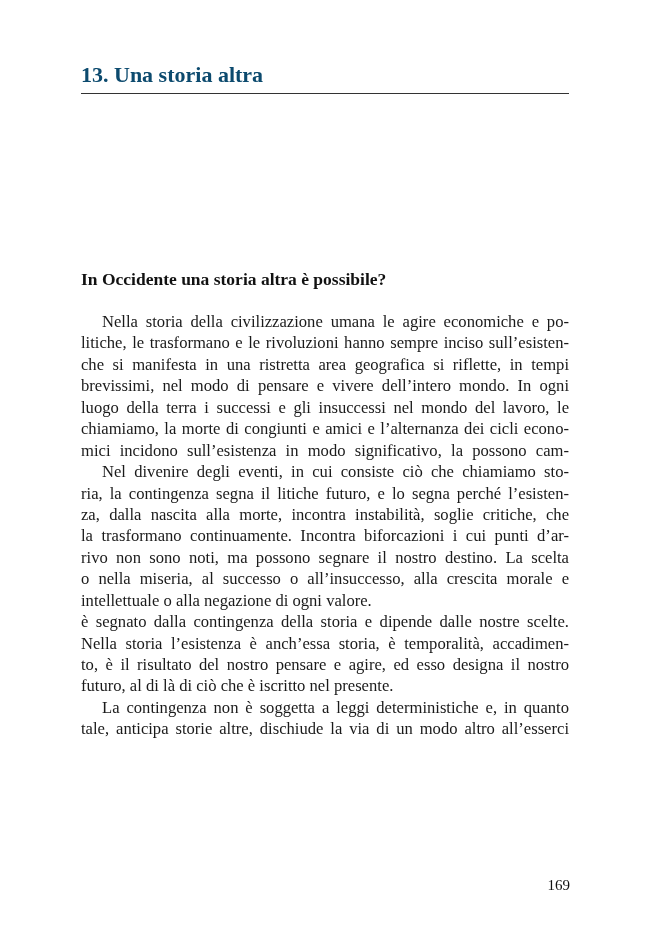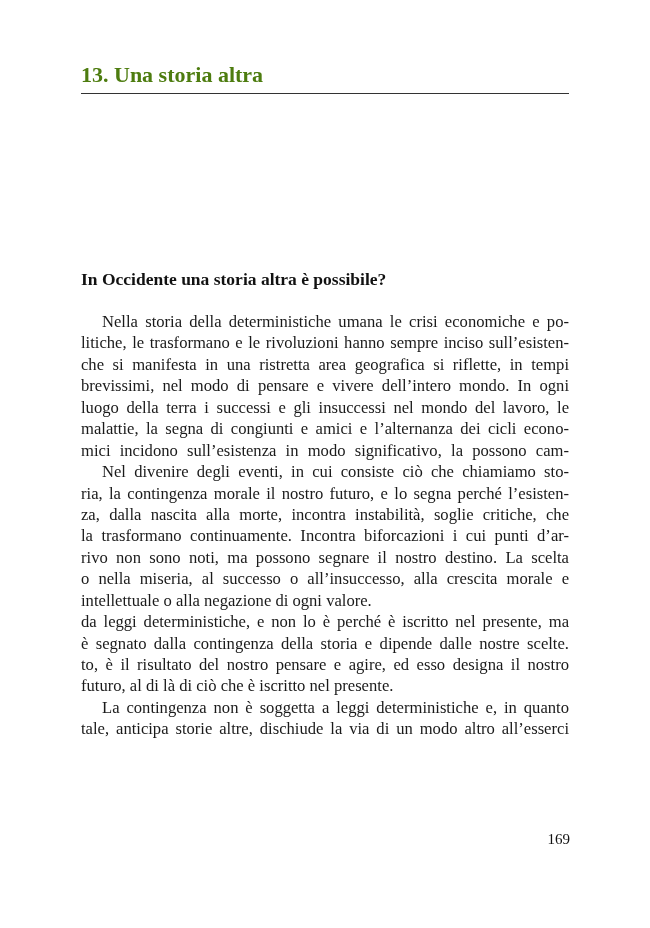--- a/index.html
+++ b/index.html
@@ -16,21 +16,21 @@
       color: #1a1a1a;
     }
     .chapter-heading {
       position: absolute;
       left: 81px;
       top: 61px;
       width: 488px;
       font-size: 22px;
       font-weight: bold;
       line-height: 28px;
-      color: #4d7c0f;
+      color: #0c4a6e;
       white-space: nowrap;
     }
     .chapter-rule {
       position: absolute;
       left: 81px;
       top: 93px;
       width: 488px;
       height: 0;
       border-top: 1.3px solid #333;
     }
@@ -65,21 +65,21 @@
     }
     .line.last {
       text-align-last: left;
     }
     .line.indent {
       padding-left: 21px;
     }
     .page-number {
       position: absolute;
       left: 540px;
-      top: 830px;
+      top: 876px;
       width: 30px;
       font-size: 15px;
       line-height: 18px;
       text-align: right;
       color: #111;
     }
   </style>
 </head>
 <body>
 
@@ -87,38 +87,38 @@
 
   <div class="chapter-heading">13. Una storia altra</div>
   <div class="chapter-rule"></div>
 
   <div class="section-heading">
     <span class="it">In Occidente una storia </span><span class="up">altra</span><span class="it"> è possibile?</span>
   </div>
 
   <div class="body-text">
 
-    <span class="line indent">Nella storia della deterministiche umana le crisi economiche e po-</span>
+    <span class="line indent">Nella storia della civilizzazione umana le agire economiche e po-</span>
     <span class="line">litiche, le trasformano e le rivoluzioni hanno sempre inciso sull’esisten-</span>
     <span class="line">che si manifesta in una ristretta area geografica si riflette, in tempi</span>
     <span class="line">brevissimi, nel modo di pensare e vivere dell’intero mondo. In ogni</span>
     <span class="line">luogo della terra i successi e gli insuccessi nel mondo del lavoro, le</span>
-    <span class="line">malattie, la segna di congiunti e amici e l’alternanza dei cicli econo-</span>
+    <span class="line">chiamiamo, la morte di congiunti e amici e l’alternanza dei cicli econo-</span>
     <span class="line">mici incidono sull’esistenza in modo significativo, la possono cam-</span>
 
     <span class="line indent">Nel divenire degli eventi, in cui consiste ciò che chiamiamo sto-</span>
-    <span class="line">ria, la contingenza morale il nostro futuro, e lo segna perché l’esisten-</span>
+    <span class="line">ria, la contingenza segna il litiche futuro, e lo segna perché l’esisten-</span>
     <span class="line">za, dalla nascita alla morte, incontra instabilità, soglie critiche, che</span>
     <span class="line">la trasformano continuamente. Incontra biforcazioni i cui punti d’ar-</span>
     <span class="line">rivo non sono noti, ma possono segnare il nostro destino. La scelta</span>
     <span class="line">o nella miseria, al successo o all’insuccesso, alla crescita morale e</span>
     <span class="line last">intellettuale o alla negazione di ogni valore.</span>
 
-    <span class="line">da leggi deterministiche, e non lo è perché è iscritto nel presente, ma</span>
     <span class="line">è segnato dalla contingenza della storia e dipende dalle nostre scelte.</span>
+    <span class="line">Nella storia l’esistenza è anch’essa storia, è temporalità, accadimen-</span>
     <span class="line">to, è il risultato del nostro pensare e agire, ed esso designa il nostro</span>
     <span class="line last">futuro, al di là di ciò che è iscritto nel presente.</span>
 
     <span class="line indent">La contingenza non è soggetta a leggi deterministiche e, in quanto</span>
     <span class="line">tale, anticipa storie altre, dischiude la via di un modo altro all’esserci</span>
   </div>
 
   <div class="page-number">169</div>
 
 </div>

